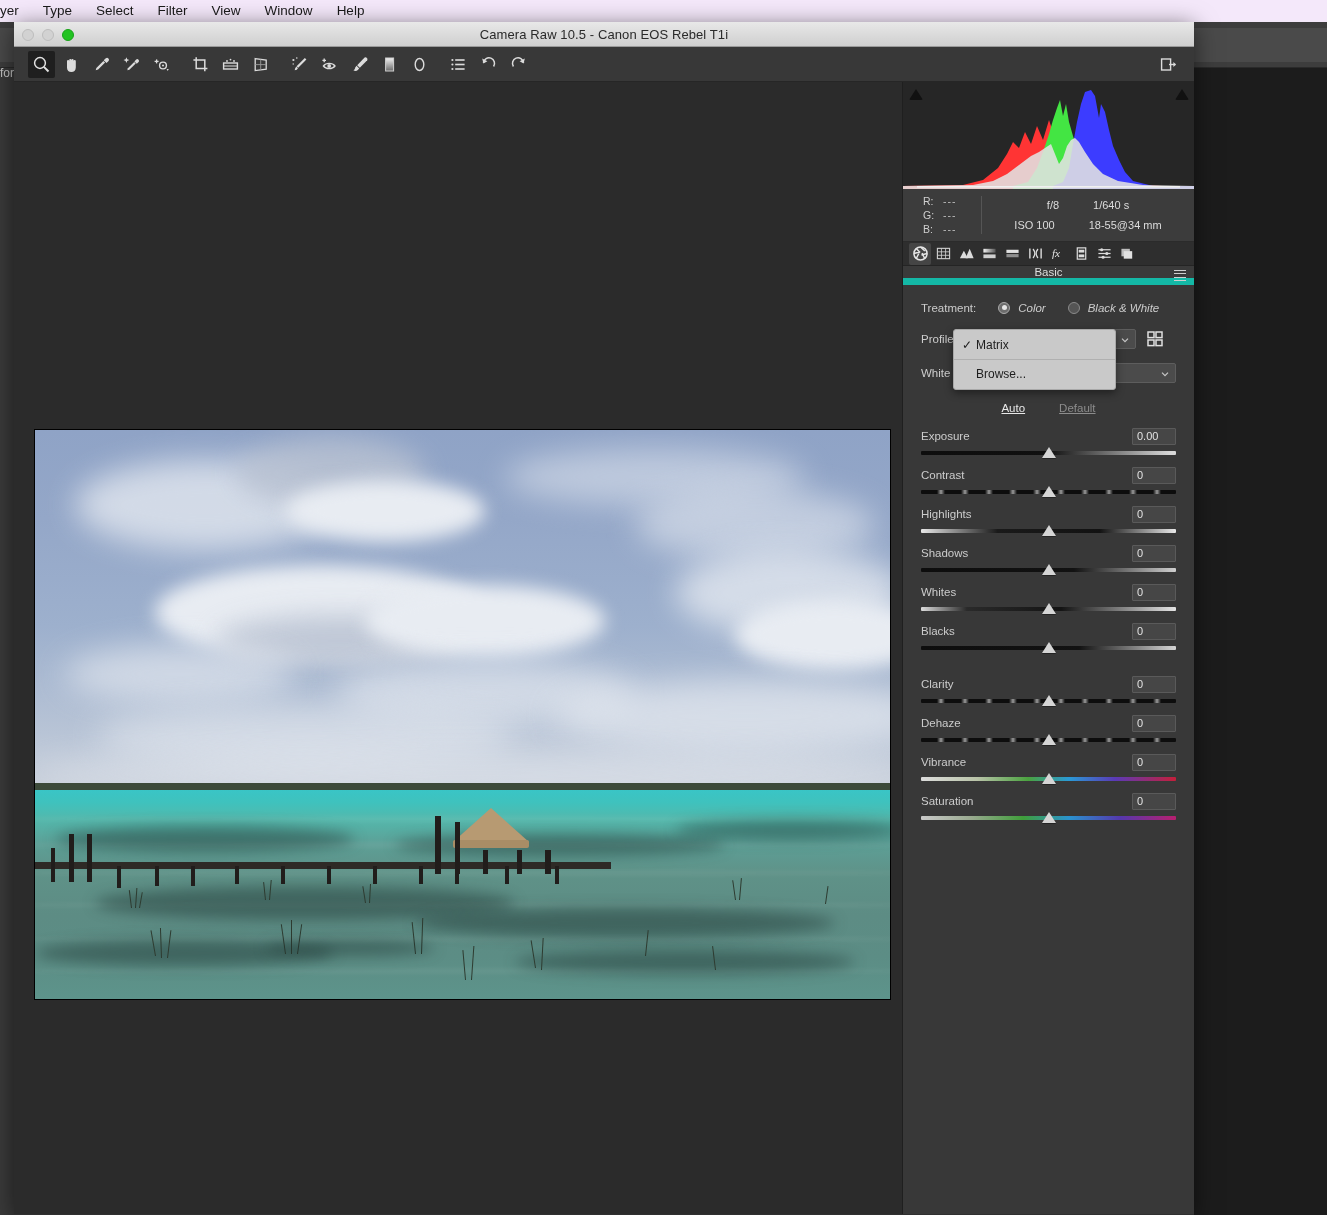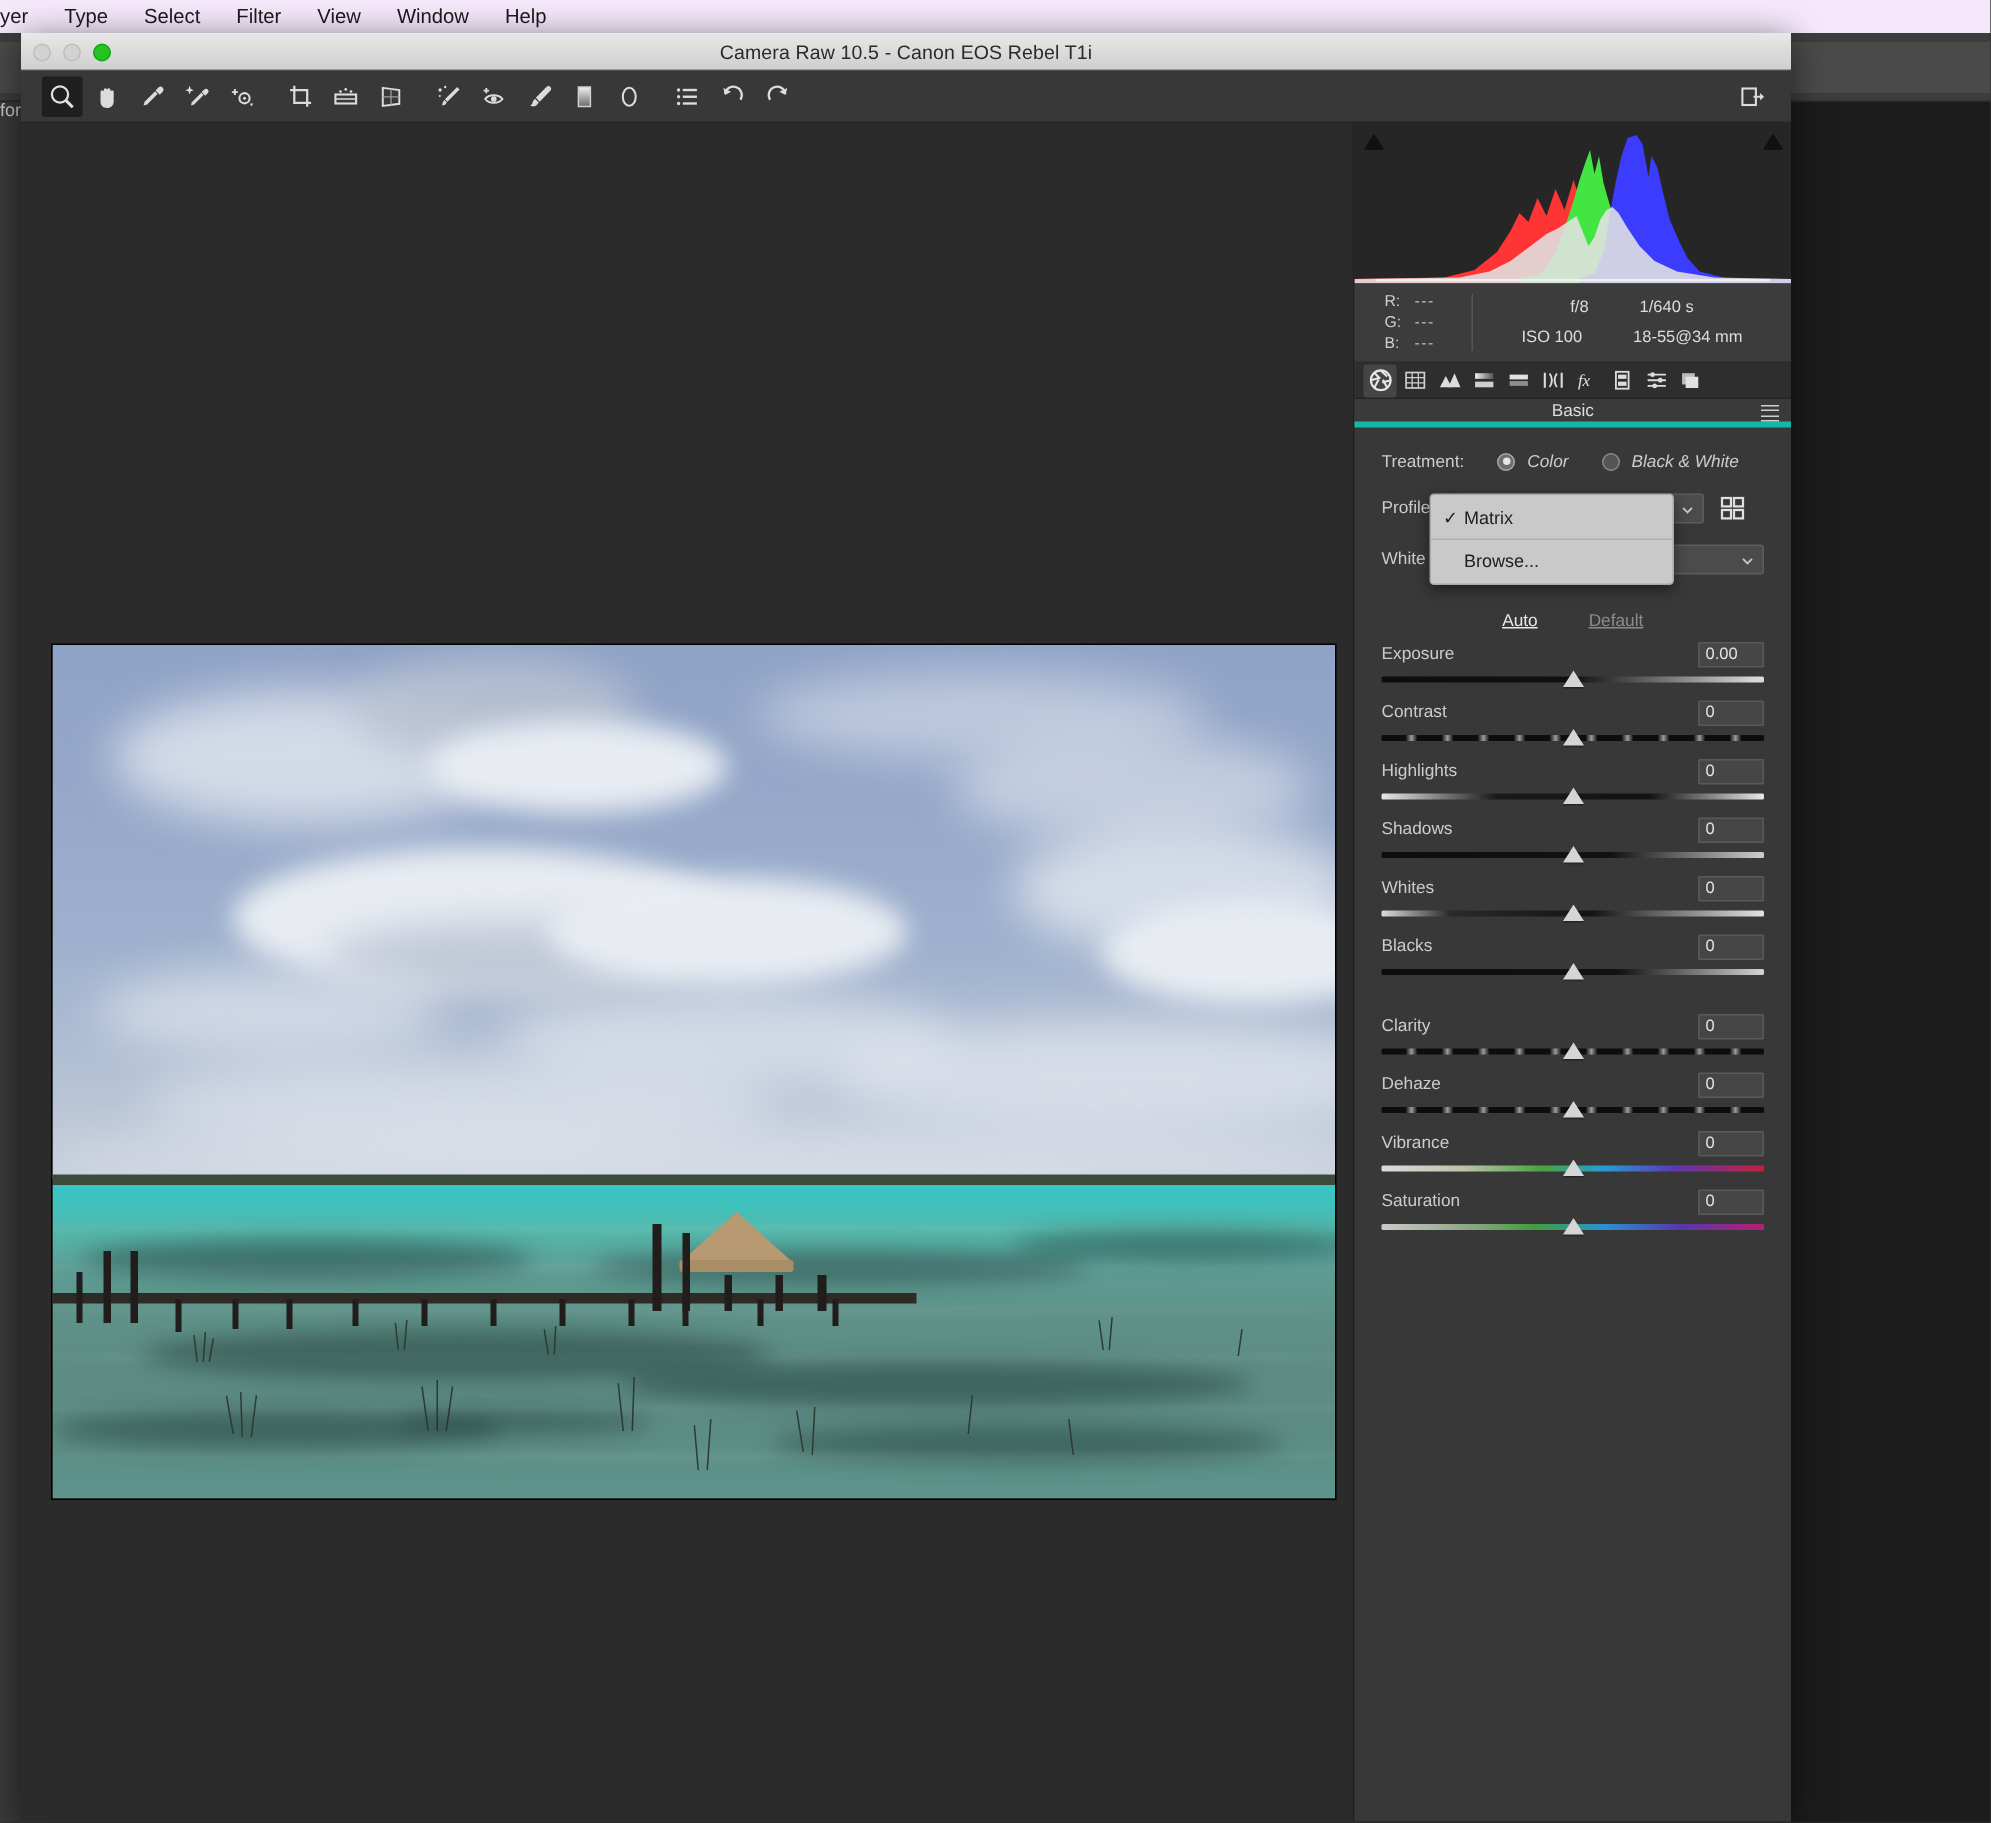--- a/index.html
+++ b/index.html
@@ -220,22 +220,22 @@
   }
   .ptab {
     width: 22px; height: 22px; margin-right: 1px;
     display: flex; align-items: center; justify-content: center;
     border-radius: 2px;
   }
   .ptab.active { background: #454545; }
 
   .panel-head {
     position: relative; height: 19px; width: 100%;
-    background: #3a3a3a; border-bottom: 4px solid #14b8a6;
-    display: flex; align-items: center; justify-content: center;
+    background: #3a3a3a; border-bottom: 7px solid #14b8a6;
+    display: flex; align-items: flex-end; justify-content: center;
   }
   .panel-head-title { font-size: 11.5px; color: #ddd; }
   .panel-menu {
     position: absolute; right: 8px; top: 4px;
     width: 12px; height: 11px;
     display: flex; flex-direction: column; justify-content: space-between;
   }
   .panel-menu i { display: block; height: 1px; background: #cfcfcf; }
 
   .panel-content { position: relative; padding: 0 18px; }
@@ -309,21 +309,21 @@
     position: absolute; top: 0px;
     width: 0; height: 0;
     border-left: 7px solid transparent;
     border-right: 7px solid transparent;
     border-bottom: 11px solid #d5d5d5;
     margin-left: -7px;
     filter: drop-shadow(0 1px 0 rgba(0,0,0,0.35));
   }
   .auto-row {
     display: flex; justify-content: center; gap: 34px;
-    margin-top: 16px; height: 18px; align-items: flex-end;
+    margin-top: 16px; height: 18px; align-items: flex-start;
   }
   .auto-link {
     font-size: 11.5px; color: #e8e8e8; text-decoration: underline;
   }
   .default-link {
     font-size: 11.5px; color: #8c8c8c; text-decoration: underline;
   }
   .grp-gap { height: 14px; }
 </style>
 </head>

